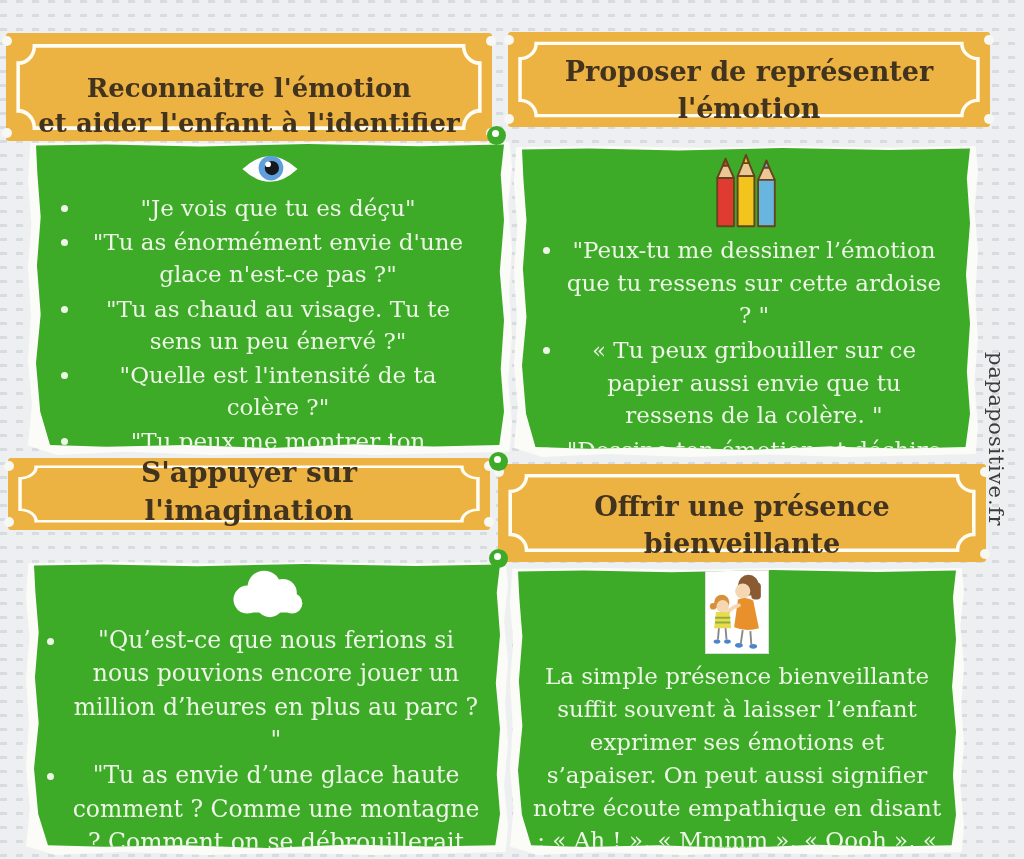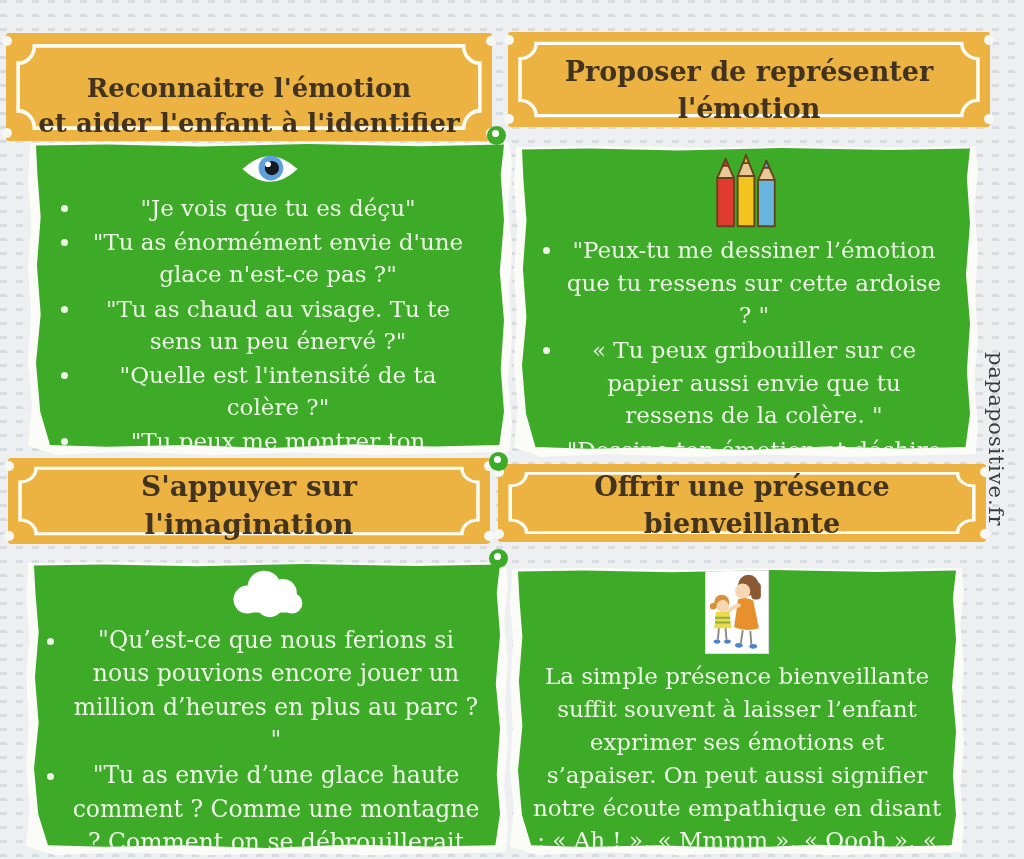--- a/index.html
+++ b/index.html
@@ -162,32 +162,32 @@
     <svg class="frame" viewBox="0 0 480 100" preserveAspectRatio="none" aria-hidden="true">
       <path d="M28 12 H452 A16 16 0 0 0 468 28 V72 A16 16 0 0 0 452 88 H28 A16 16 0 0 0 12 72 V28 A16 16 0 0 0 28 12 Z" fill="none" stroke="#fffdf4" stroke-width="3.5"></path>
     </svg>
     <div class="banner-title" style="font-size:27px;">Proposer de représenter l'émotion</div>
     <span class="corner-dot dot-tl"></span>
     <span class="corner-dot dot-bl"></span>
     <span class="corner-dot dot-tr"></span>
     <span class="corner-dot dot-br"></span>
   </div>
 
-  <div class="banner" style="left:8px; top:458px; width:482px; height:86px;">
+  <div class="banner" style="left:8px; top:458px; width:482px; height:72px;">
     <svg class="frame" viewBox="0 0 480 100" preserveAspectRatio="none" aria-hidden="true">
       <path d="M28 12 H452 A16 16 0 0 0 468 28 V72 A16 16 0 0 0 452 88 H28 A16 16 0 0 0 12 72 V28 A16 16 0 0 0 28 12 Z" fill="none" stroke="#fffdf4" stroke-width="3.5"></path>
     </svg>
     <div class="banner-title" style="font-size:28px;">S'appuyer sur l'imagination</div>
     <span class="corner-dot dot-tl"></span>
     <span class="corner-dot dot-bl"></span>
     <span class="corner-dot dot-tr"></span>
     <span class="corner-dot dot-br"></span>
   </div>
 
-  <div class="banner" style="left:498px; top:464px; width:488px; height:78px;">
+  <div class="banner" style="left:498px; top:464px; width:488px; height:98px;">
     <svg class="frame" viewBox="0 0 480 100" preserveAspectRatio="none" aria-hidden="true">
       <path d="M28 12 H452 A16 16 0 0 0 468 28 V72 A16 16 0 0 0 452 88 H28 A16 16 0 0 0 12 72 V28 A16 16 0 0 0 28 12 Z" fill="none" stroke="#fffdf4" stroke-width="3.5"></path>
     </svg>
     <div class="banner-title" style="font-size:27px;">Offrir une présence bienveillante</div>
     <span class="corner-dot dot-tl"></span>
     <span class="corner-dot dot-bl"></span>
     <span class="corner-dot dot-tr"></span>
     <span class="corner-dot dot-br"></span>
   </div>
 

